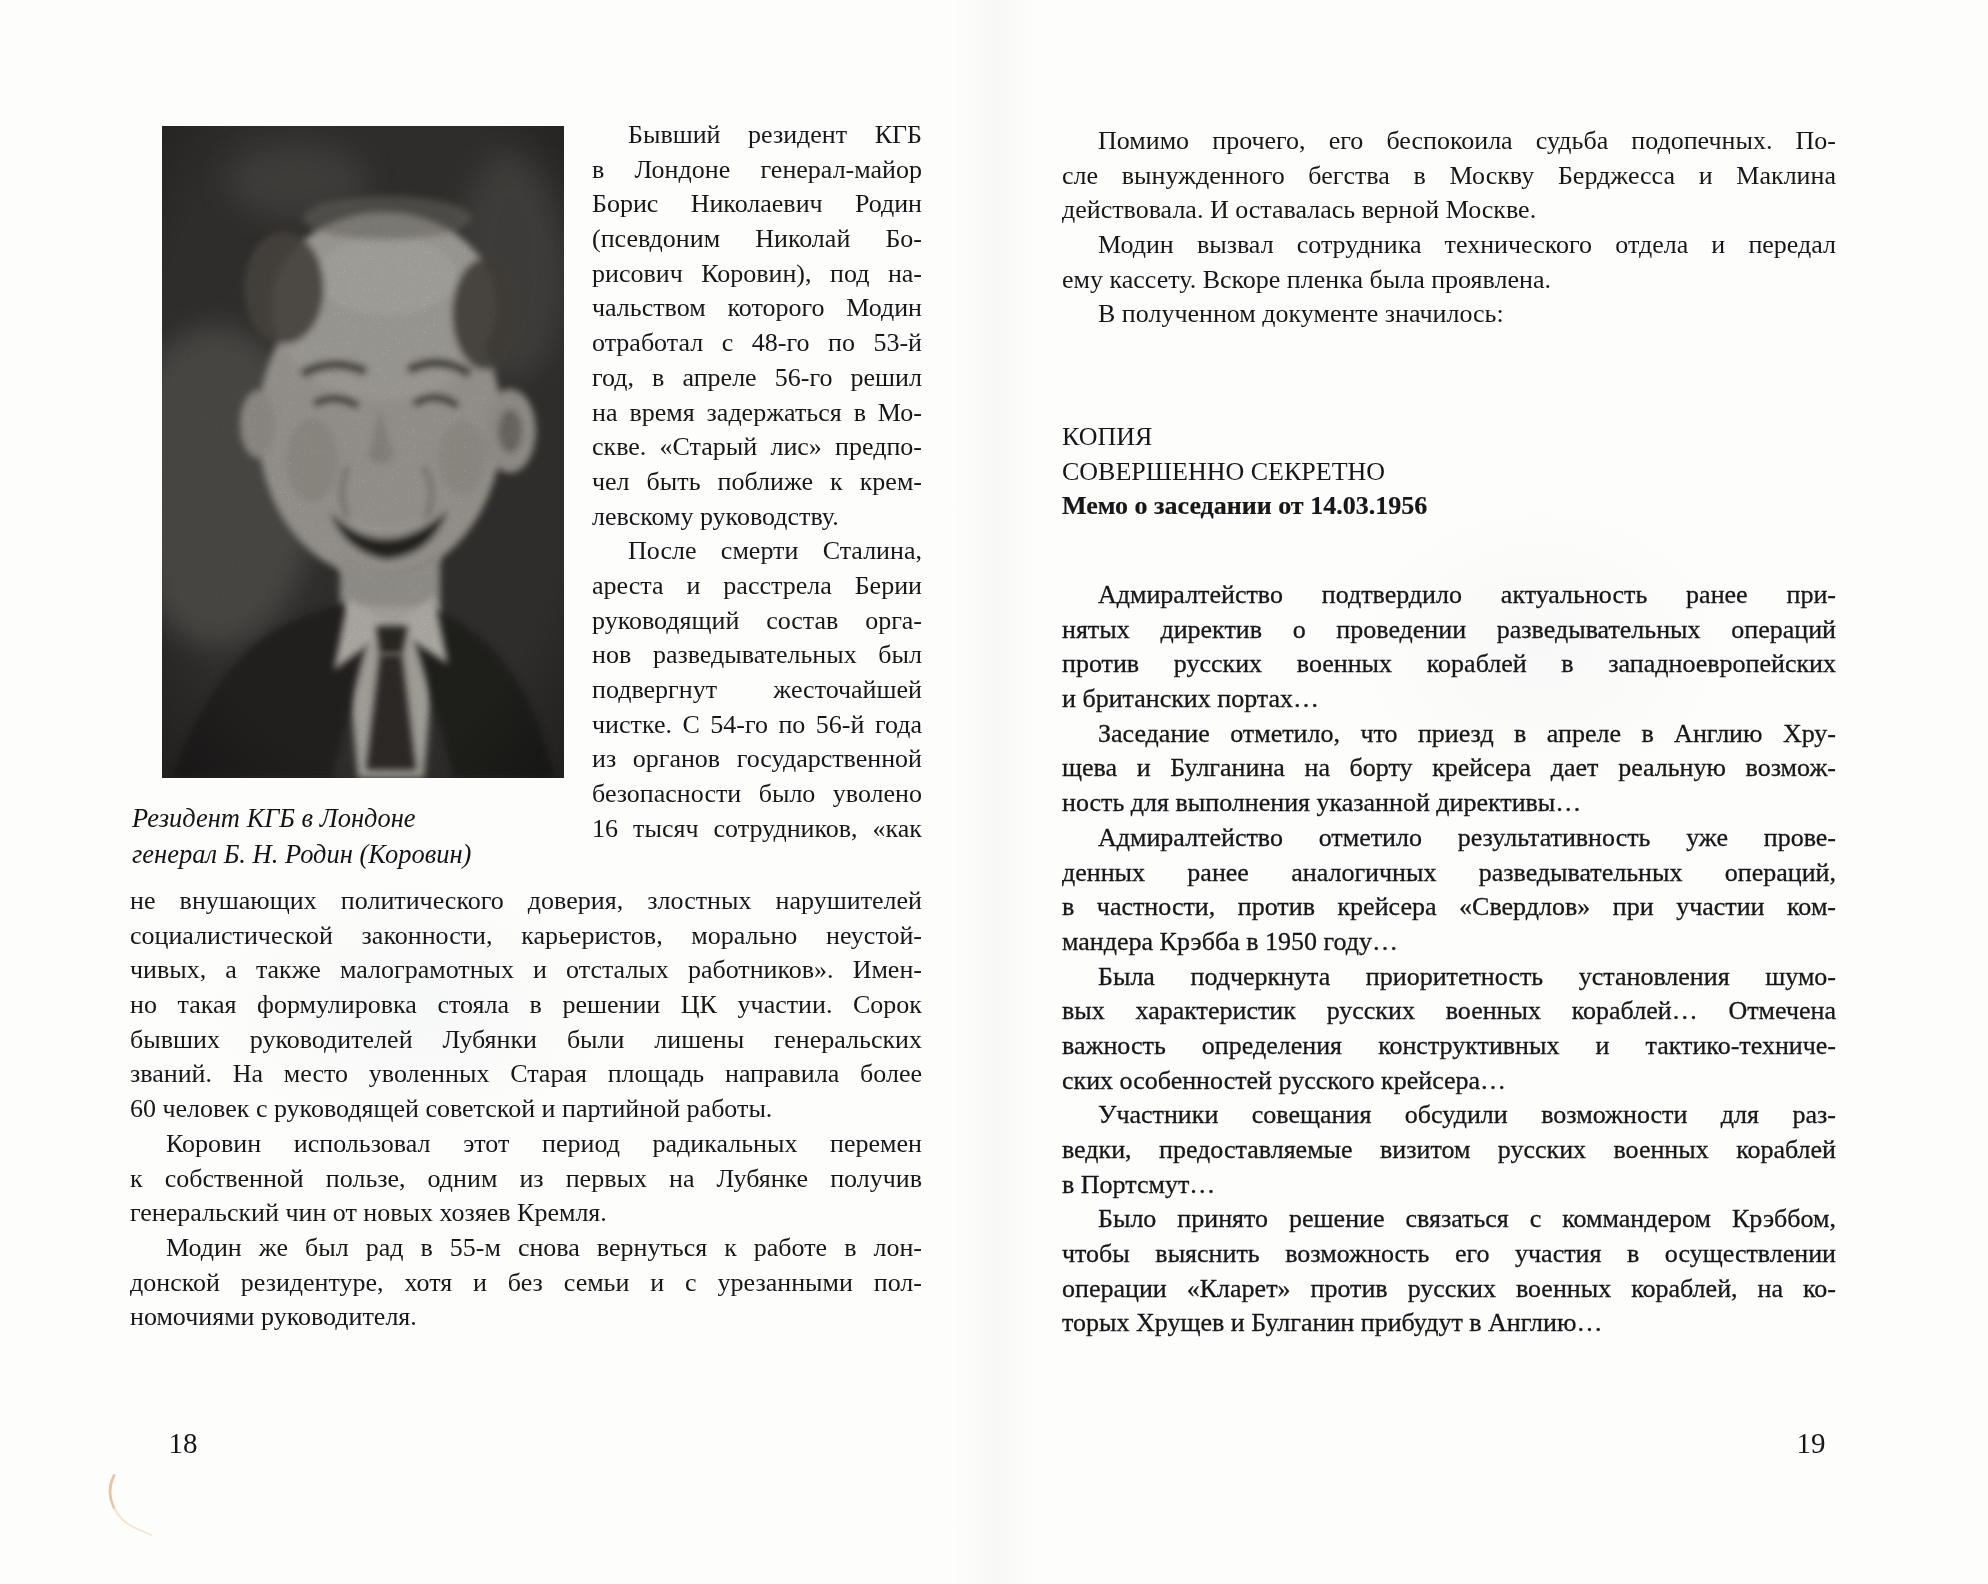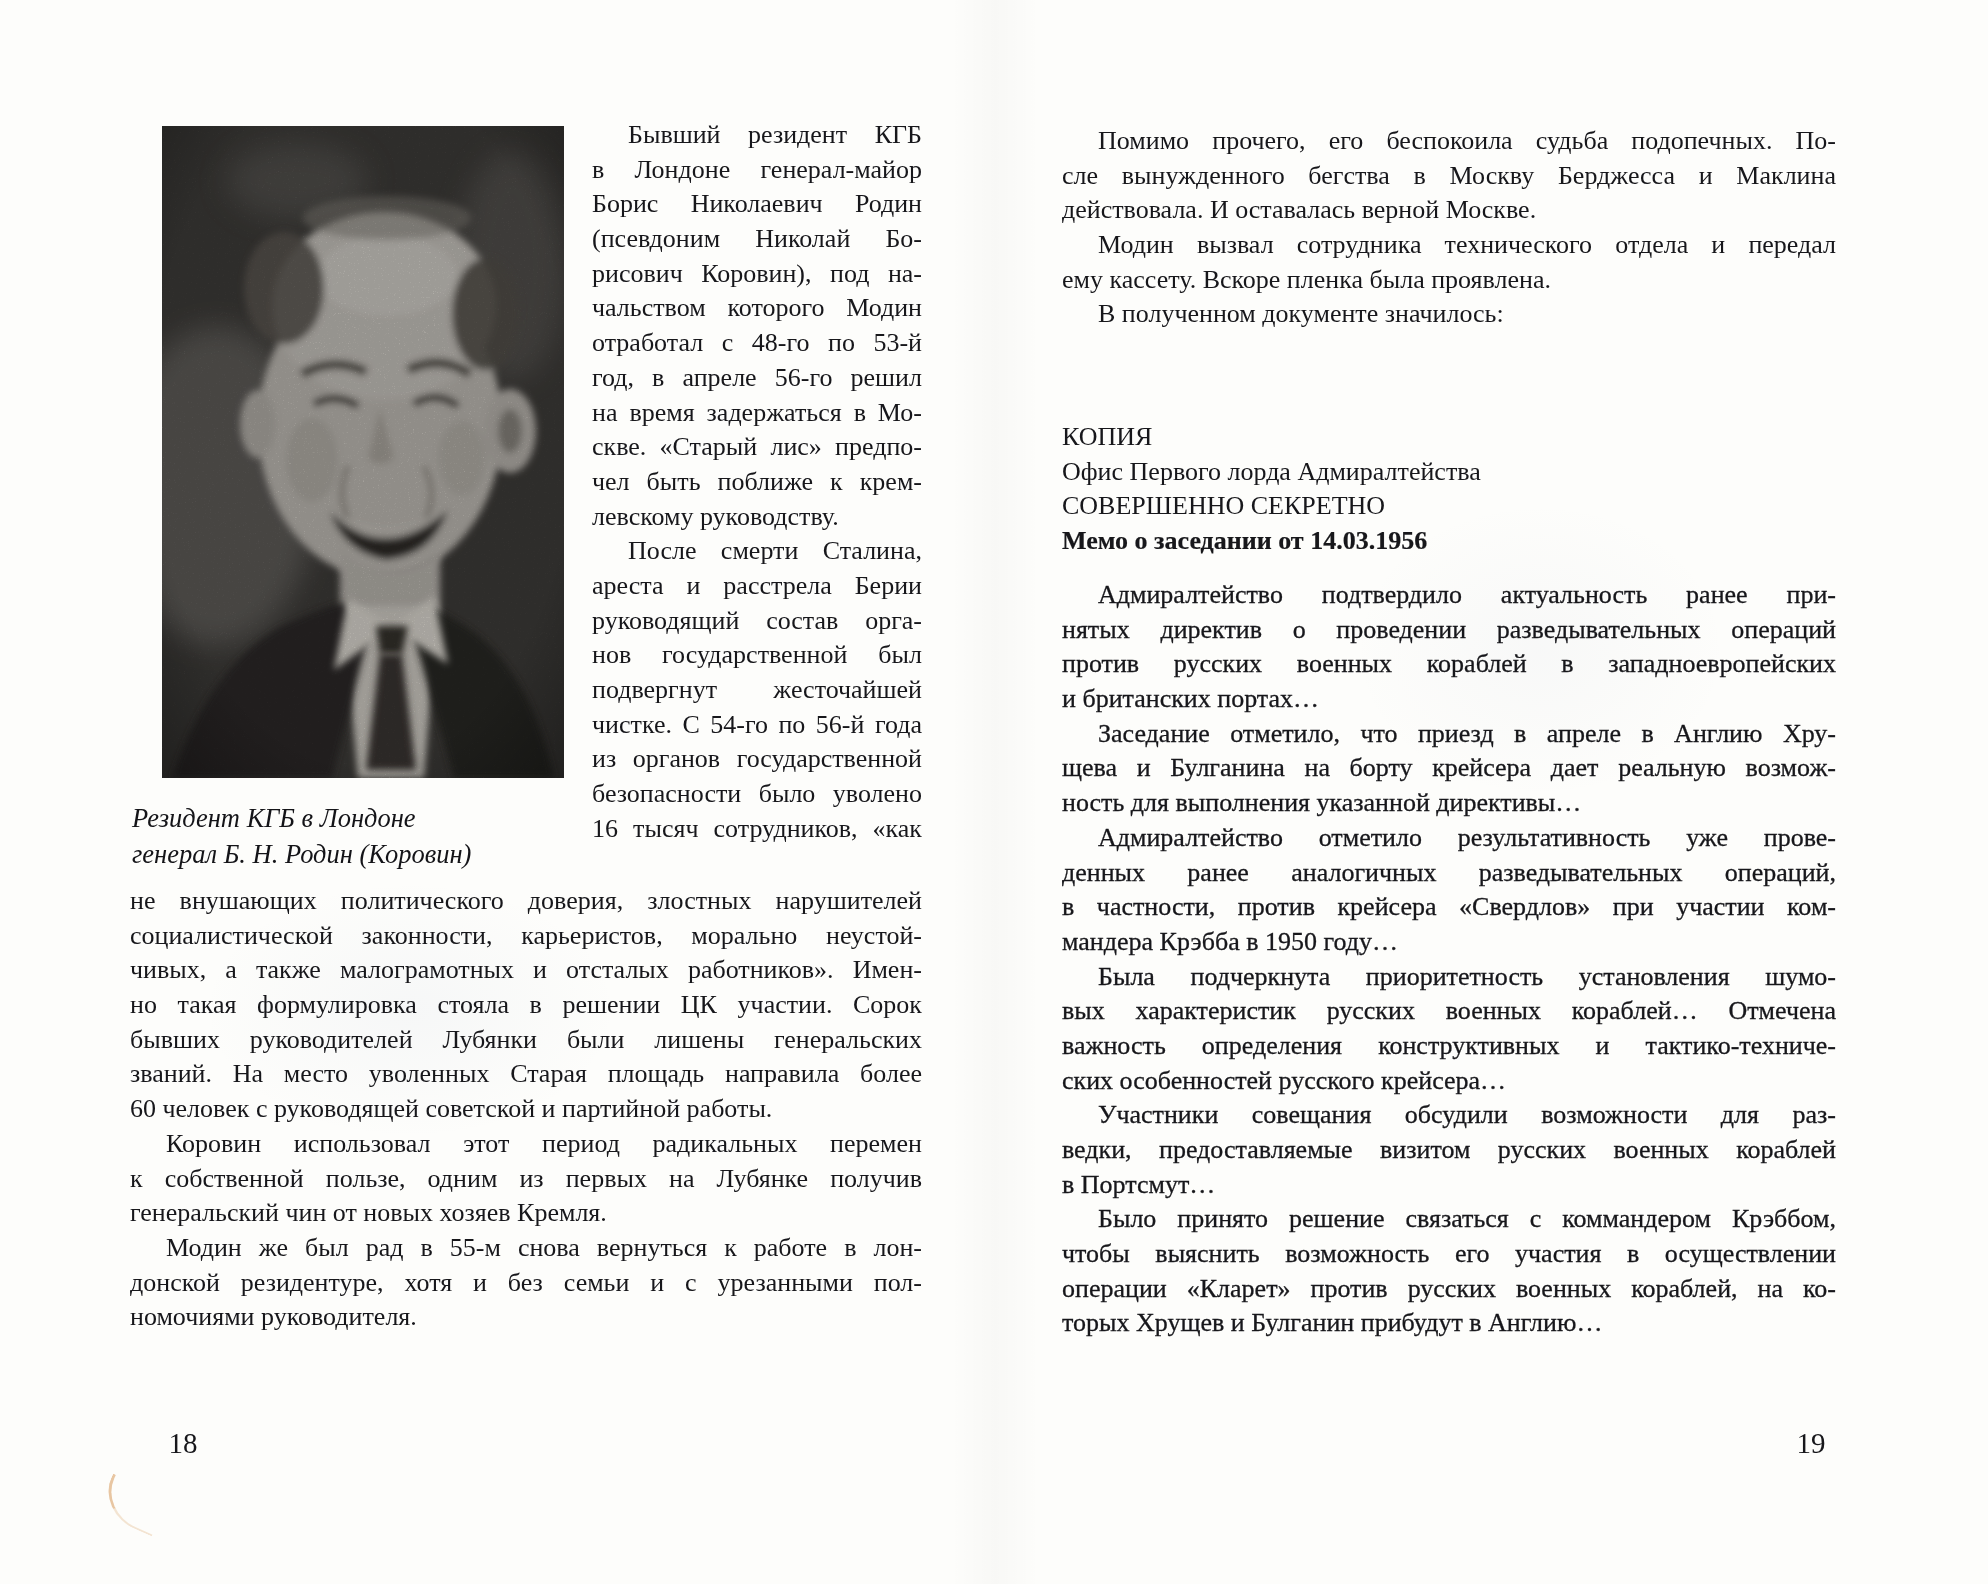--- a/index.html
+++ b/index.html
@@ -132,21 +132,21 @@
         <div class="tline">чальством которого Модин</div>
         <div class="tline">отработал с 48-го по 53-й</div>
         <div class="tline">год, в апреле 56-го решил</div>
         <div class="tline">на время задержаться в Мо-</div>
         <div class="tline">скве. «Старый лис» предпо-</div>
         <div class="tline">чел быть поближе к крем-</div>
         <div class="tline end">левскому руководству.</div>
         <div class="tline ind">После смерти Сталина,</div>
         <div class="tline">ареста и расстрела Берии</div>
         <div class="tline">руководящий состав орга-</div>
-        <div class="tline">нов государственной был</div>
+        <div class="tline">нов разведывательных был</div>
         <div class="tline">подвергнут жесточайшей</div>
         <div class="tline">чистке. С 54-го по 56-й года</div>
         <div class="tline">из органов государственной</div>
         <div class="tline">безопасности было уволено</div>
         <div class="tline">16 тысяч сотрудников, «как</div>
       </div>
 
     <div class="caption">
       <div>Резидент КГБ в Лондоне</div>
       <div>генерал Б. Н. Родин (Коровин)</div>
@@ -176,21 +176,20 @@
         <div class="tline ind">Помимо прочего, его беспокоила судьба подопечных. По-</div>
         <div class="tline">сле вынужденного бегства в Москву Берджесса и Маклина</div>
         <div class="tline end">действовала. И оставалась верной Москве.</div>
         <div class="tline ind">Модин вызвал сотрудника технического отдела и передал</div>
         <div class="tline end">ему кассету. Вскоре пленка была проявлена.</div>
         <div class="tline end ind">В полученном документе значилось:</div>
       </div>
 
     <div class="memo-head">
       <div>КОПИЯ</div>
-      <div>Офис Первого лорда Адмиралтейства</div>
       <div>СОВЕРШЕННО СЕКРЕТНО</div>
       <div class="memo-title">Мемо о заседании от 14.03.1956</div>
     </div>
 
     <div class="lines memo-col">
         <div class="tline ind">Адмиралтейство подтвердило актуальность ранее при-</div>
         <div class="tline">нятых директив о проведении разведывательных операций</div>
         <div class="tline">против русских военных кораблей в западноевропейских</div>
         <div class="tline end">и британских портах…</div>
         <div class="tline ind">Заседание отметило, что приезд в апреле в Англию Хру-</div>

